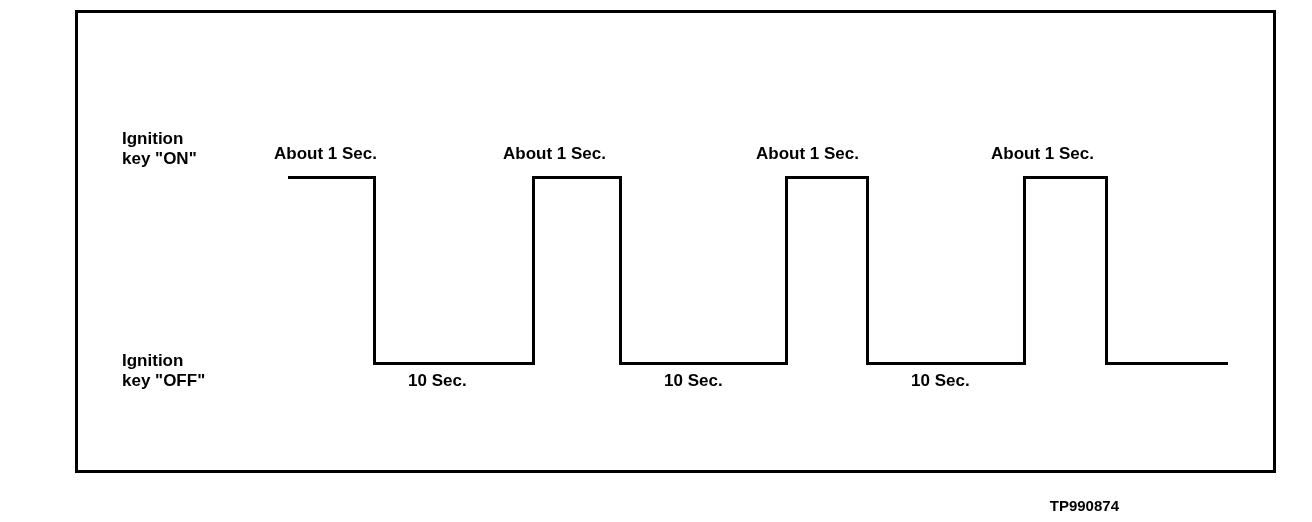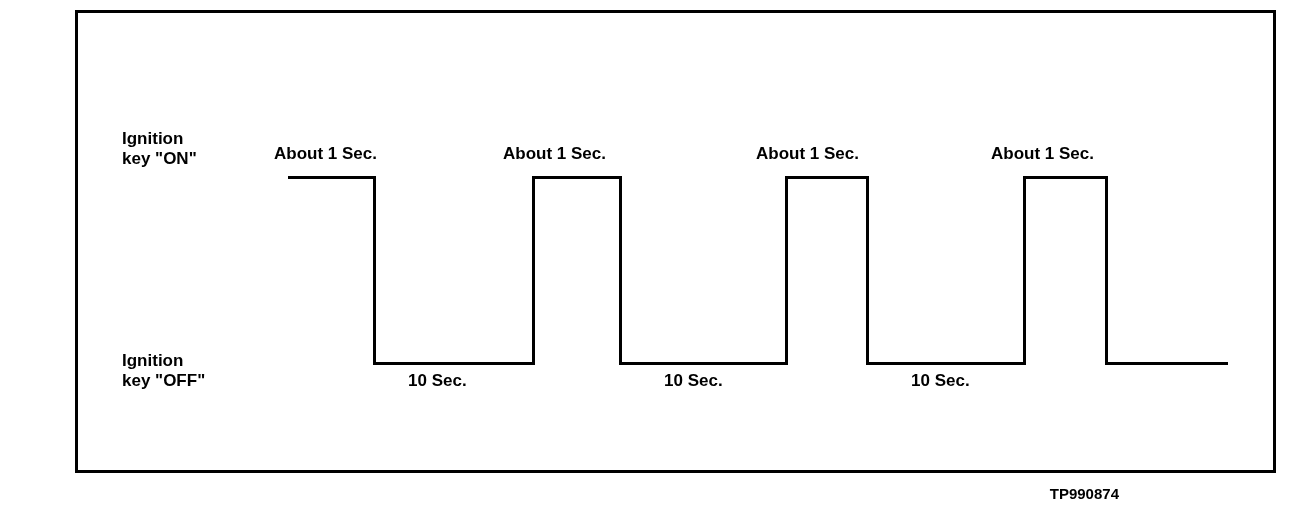--- a/index.html
+++ b/index.html
@@ -84,21 +84,21 @@
     font-size: 17px;
     color: #000000;
     white-space: nowrap;
     top: 371px;
   }
 
   
   .drawing-id {
     position: absolute;
     right: 14px;
-    bottom: 20px;
+    bottom: 8px;
     font-family: "Liberation Sans", sans-serif;
     font-weight: bold;
     font-size: 15px;
     color: #000000;
     white-space: nowrap;
   }
 
   
   .figure-caption {
     position: absolute;

